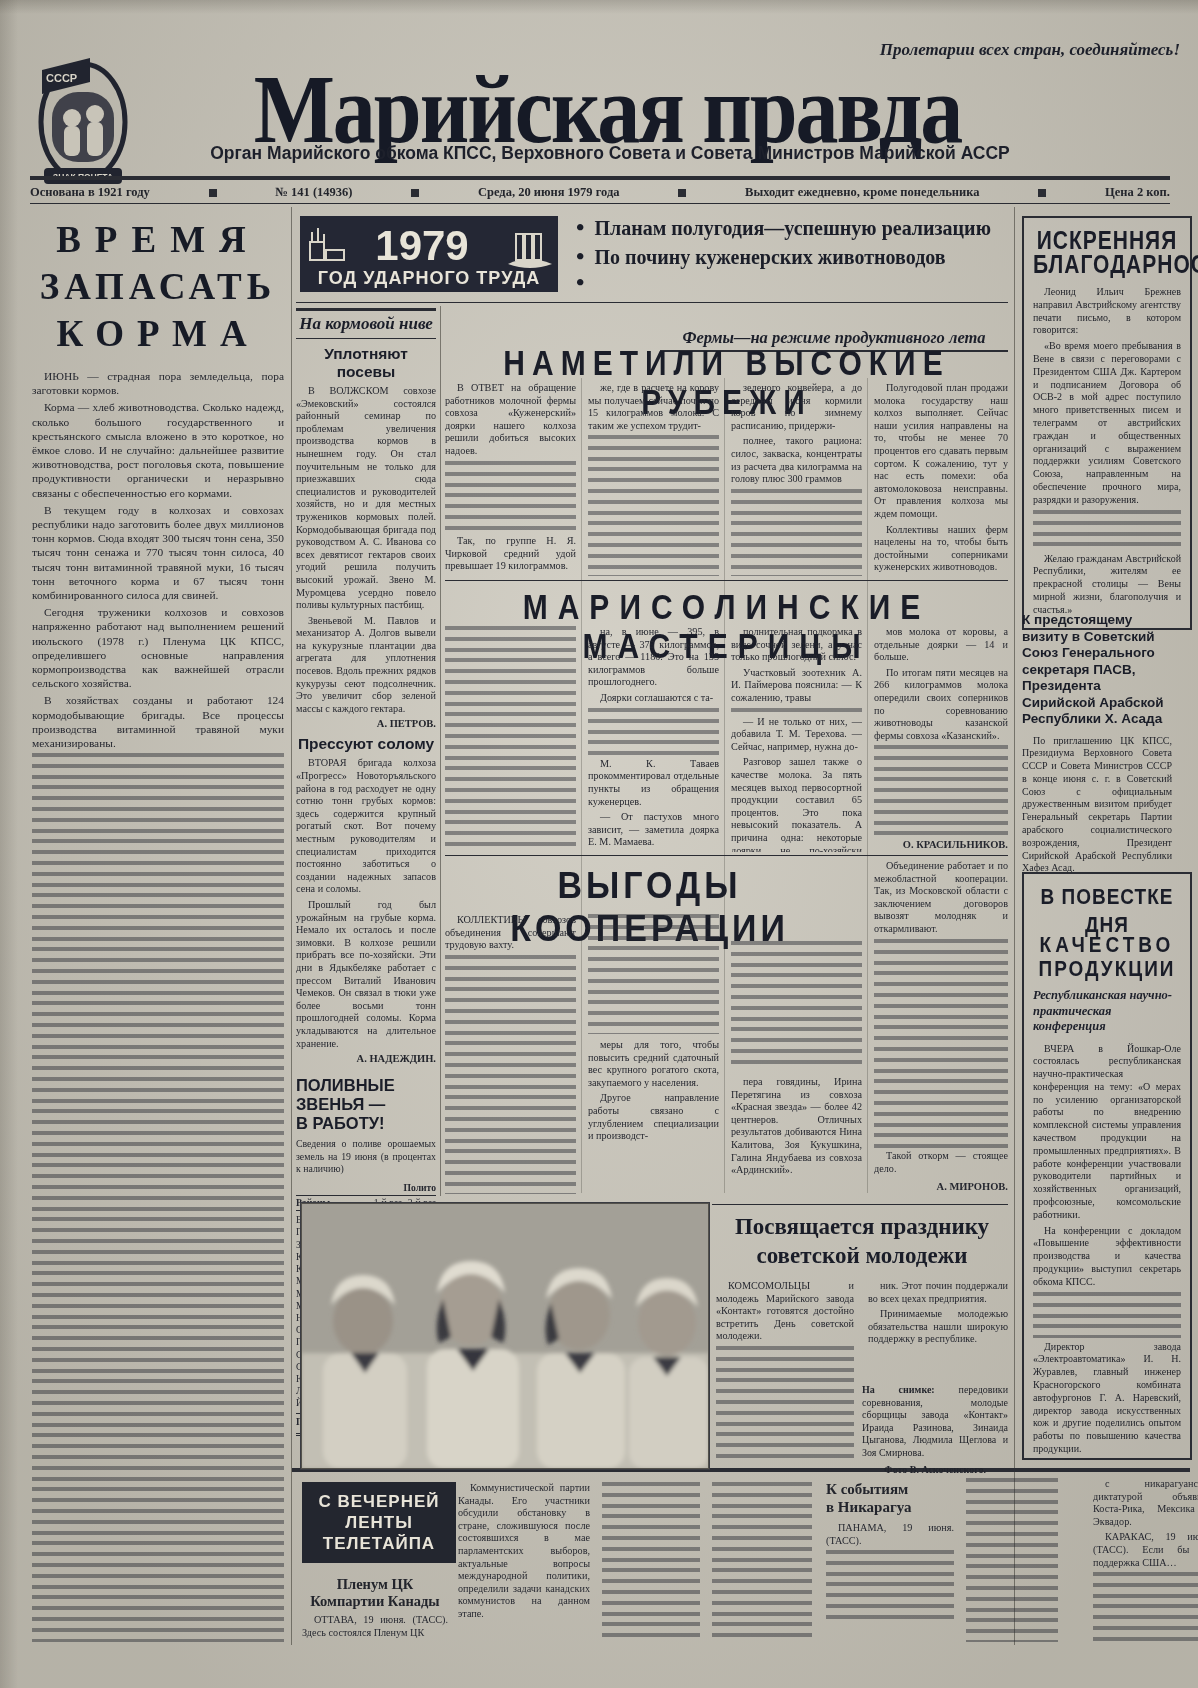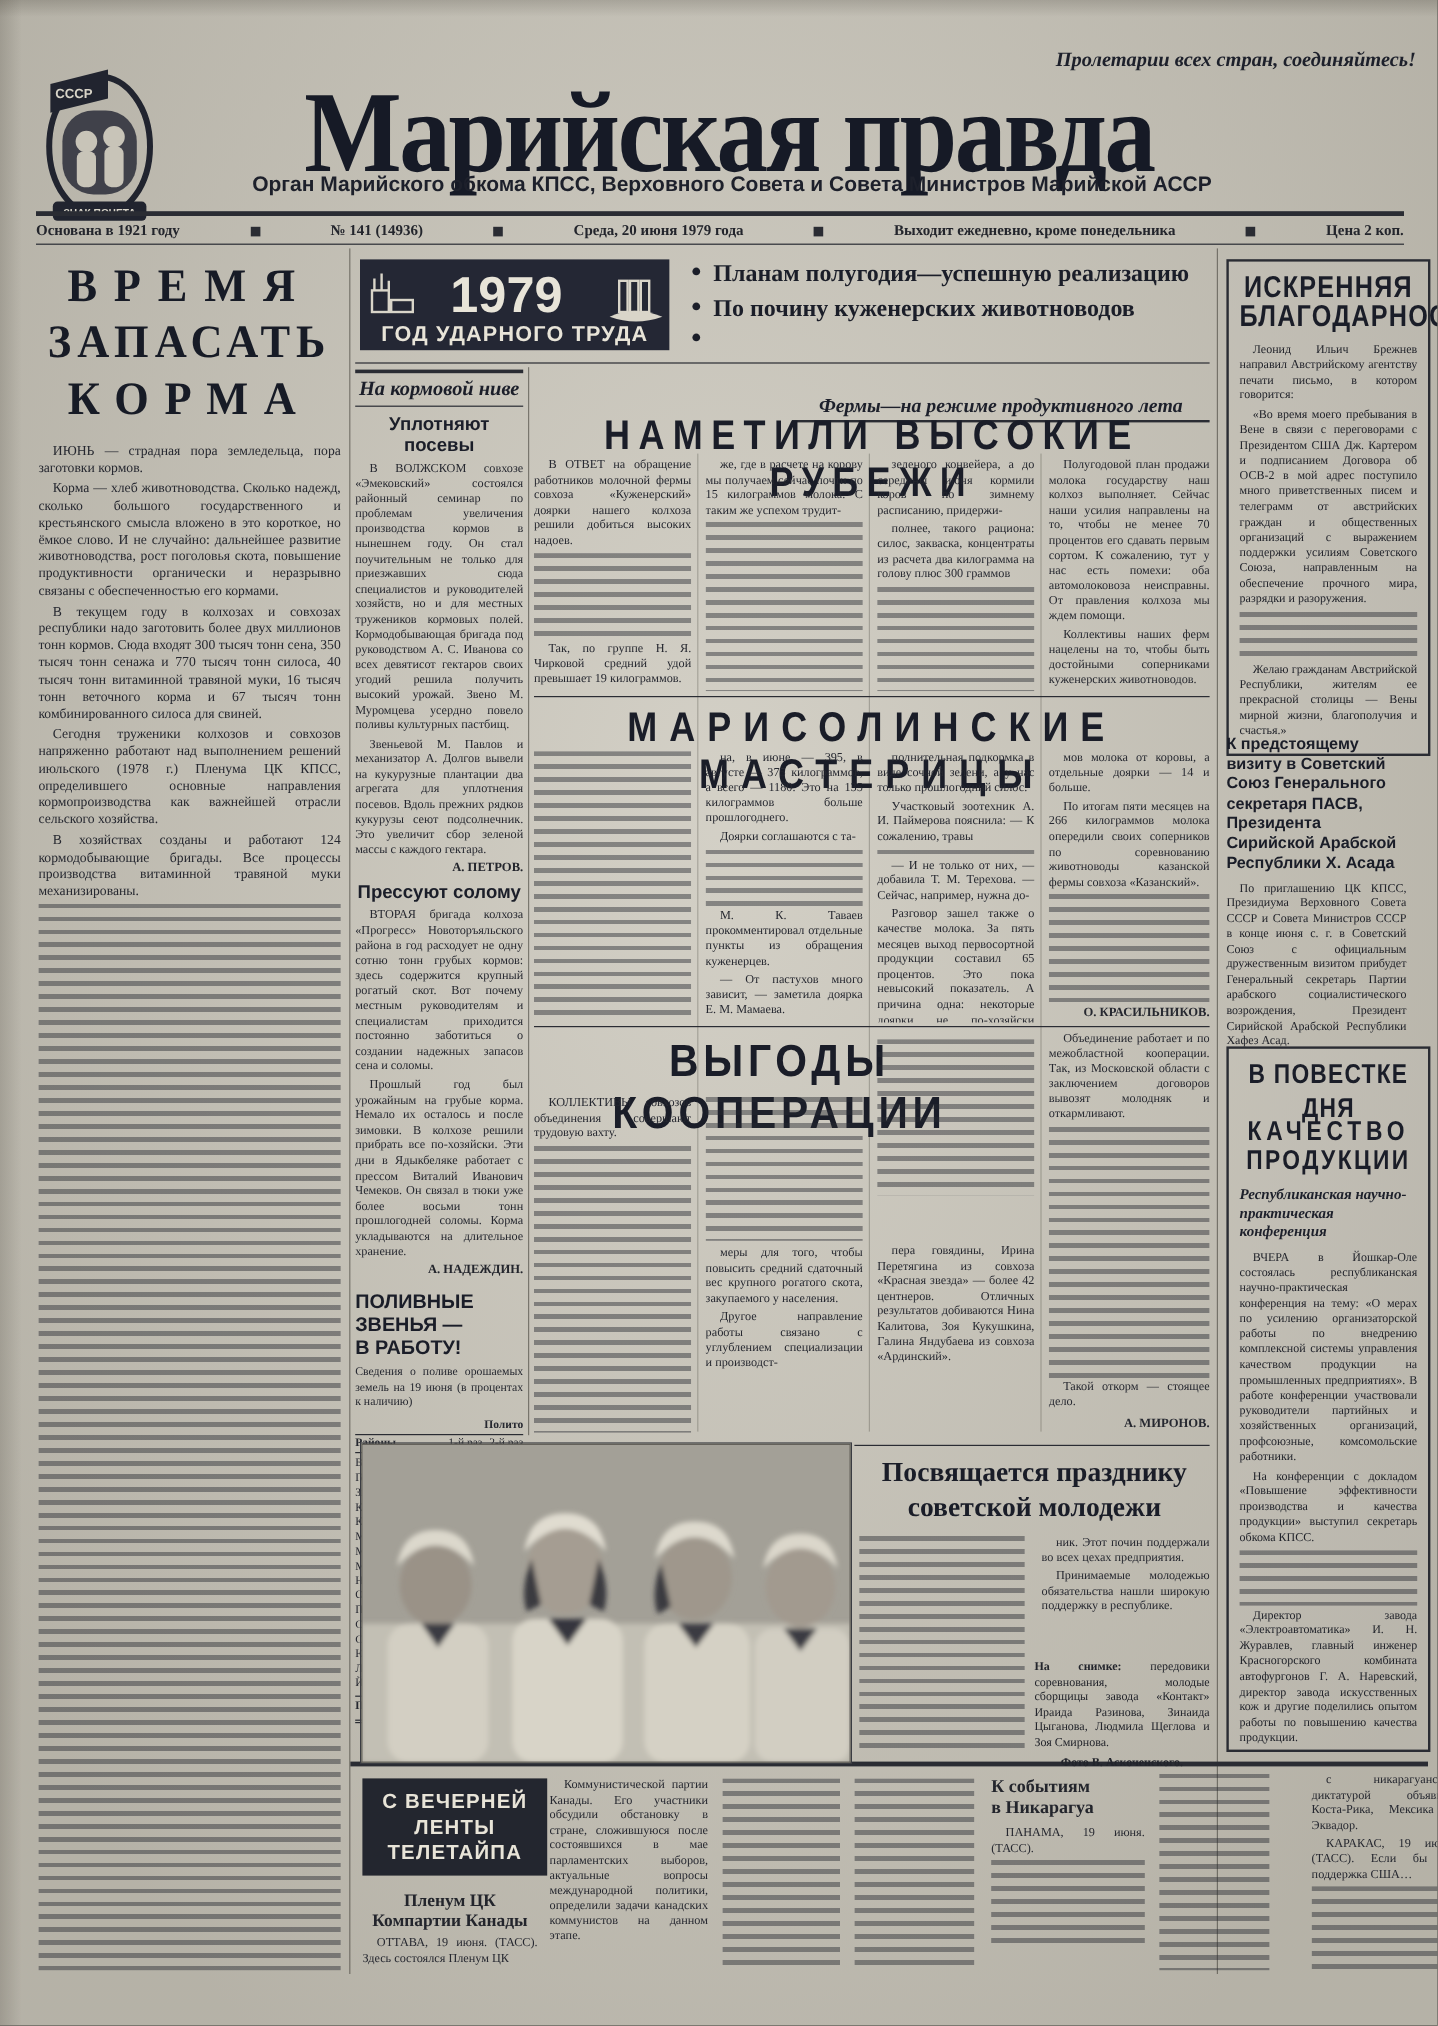--- a/index.html
+++ b/index.html
@@ -346,21 +346,21 @@
 
   <div class="col t" style="left:445px;top:914px;width:131px;height:280px;">
     <p>КОЛЛЕКТИВЫ совхозов объединения совершают трудовую вахту.</p>
     <div class="fx grow"></div>
   </div>
   <div class="col t" style="left:588px;top:914px;width:131px;height:280px;">
     <div class="fx" style="height:120px;"></div>
     <p style="margin-top:5px;">меры для того, чтобы повысить средний сдаточный вес крупного рогатого скота, закупаемого у населения.</p>
     <p>Другое направление работы связано с углублением специализации и производст-</p>
   </div>
-  <div class="col t" style="left:731px;top:866px;width:131px;height:280px;gap:36px;">
+  <div class="col t" style="left:731px;top:941px;width:131px;height:280px;">
     <div class="fx" style="height:130px;"></div>
     <p style="margin-top:5px;">пера говядины, Ирина Перетягина из совхоза «Красная звезда» — более 42 центнеров. Отличных результатов добиваются Нина Калитова, Зоя Кукушкина, Галина Яндубаева из совхоза «Ардинский».</p>
   </div>
   <div class="col t" style="left:874px;top:860px;width:134px;height:334px;">
     <p>Объединение работает и по межобластной кооперации. Так, из Московской области с заключением договоров вывозят молодняк и откармливают.</p>
     <div class="fx grow"></div>
     <p>Такой откорм — стоящее дело.</p>
     <div class="by">А. МИРОНОВ.</div>
   </div>
 
@@ -401,20 +401,21 @@
       </g>
       <rect width="408" height="266" fill="none" stroke="#54524c" stroke-width="2"></rect>
     </svg>
   </div>
 
   <div class="abs" style="left:716px;top:1212px;width:292px;">
     <div class="serifH">Посвящается празднику</div>
     <div class="serifH">советской молодежи</div>
   </div>
   <div class="col t" style="left:716px;top:1280px;width:138px;height:182px;">
+    <p>КОМСОМОЛЬЦЫ и молодежь Марийского завода «Контакт» готовятся достойно встретить День советской молодежи.</p>
     <div class="fx grow"></div>
   </div>
   <div class="col t" style="left:868px;top:1280px;width:140px;height:96px;">
     <p>ник. Этот почин поддержали во всех цехах предприятия.</p>
     <p>Принимаемые молодежью обязательства нашли широкую поддержку в республике.</p>
   </div>
   <div class="abs cap" style="left:862px;top:1384px;width:146px;">
     <span style="font-weight:bold;">На снимке:</span><span> передовики соревнования, молодые сборщицы завода «Контакт» Ираида Разинова, Зинаида Цыганова, Людмила Щеглова и Зоя Смирнова.</span>
     <div class="credit">Фото В. Аскоченского.</div>
   </div>

